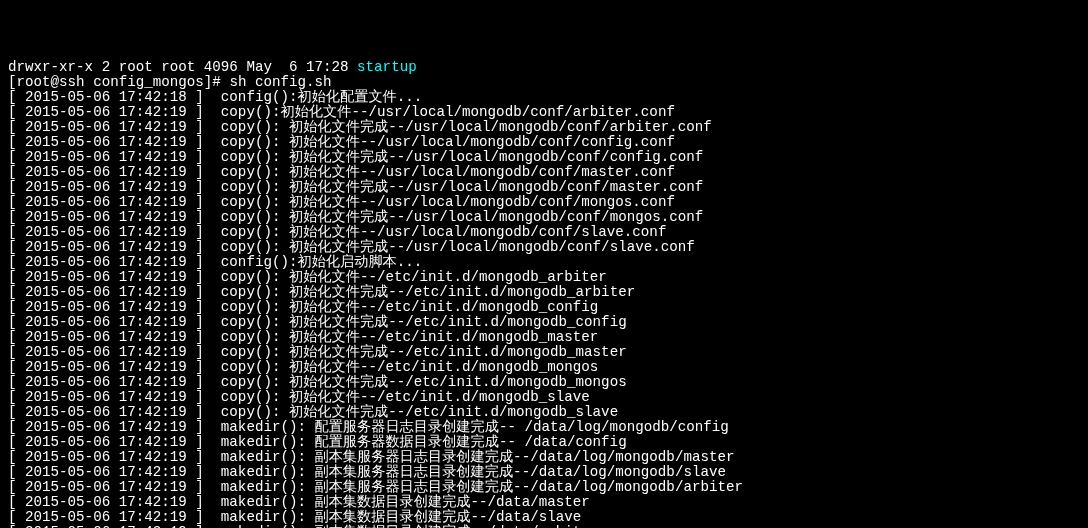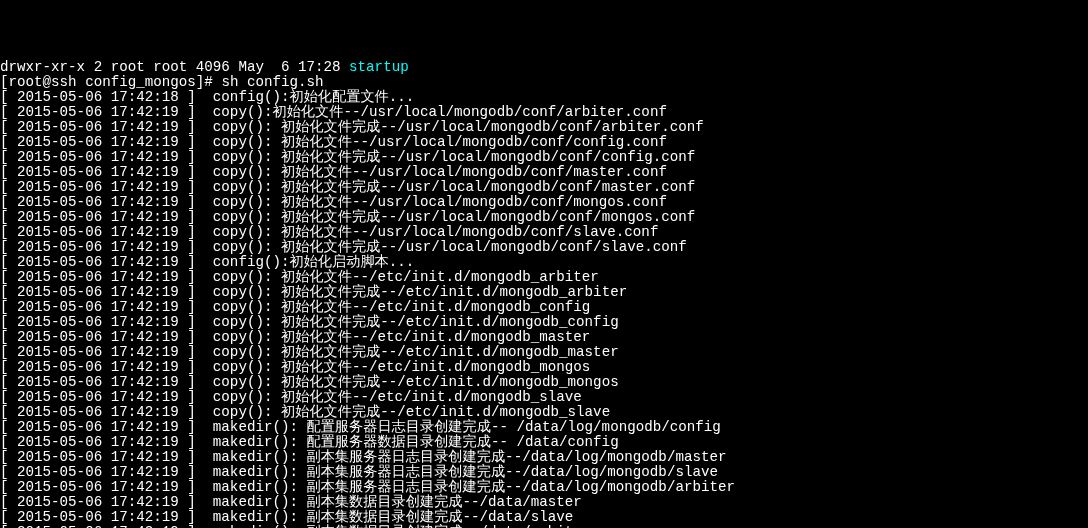--- a/index.html
+++ b/index.html
@@ -8,21 +8,21 @@
       color: #fff;
       font-family: "Courier New", monospace;
       font-size: 14.2px;
       line-height: 15px;
       padding: 0;
       white-space: pre;
       width: 1088px;
       height: 528px;
       overflow: hidden;
     }
-    .line { display: block; }
+    .line { display: block; padding-left: 8px; }
     .cyan { color: #00ffff; }
   </style>
 </head>
 <body>
 
 
 
 <div id="terminal"><span class="line"><span>drwxr-xr-x 2 root root 4096 May  6 17:28 </span><span class="cyan">startup</span></span><span class="line"><span>[root@ssh config_mongos]# </span><span>sh config.sh</span></span><span class="line"><span>[ 2015-05-06 17:42:18 ]  config():初始化配置文件...</span></span><span class="line"><span>[ 2015-05-06 17:42:19 ]  copy():初始化文件--/usr/local/mongodb/conf/arbiter.conf</span></span><span class="line"><span>[ 2015-05-06 17:42:19 ]  copy(): 初始化文件完成--/usr/local/mongodb/conf/arbiter.conf</span></span><span class="line"><span>[ 2015-05-06 17:42:19 ]  copy(): 初始化文件--/usr/local/mongodb/conf/config.conf</span></span><span class="line"><span>[ 2015-05-06 17:42:19 ]  copy(): 初始化文件完成--/usr/local/mongodb/conf/config.conf</span></span><span class="line"><span>[ 2015-05-06 17:42:19 ]  copy(): 初始化文件--/usr/local/mongodb/conf/master.conf</span></span><span class="line"><span>[ 2015-05-06 17:42:19 ]  copy(): 初始化文件完成--/usr/local/mongodb/conf/master.conf</span></span><span class="line"><span>[ 2015-05-06 17:42:19 ]  copy(): 初始化文件--/usr/local/mongodb/conf/mongos.conf</span></span><span class="line"><span>[ 2015-05-06 17:42:19 ]  copy(): 初始化文件完成--/usr/local/mongodb/conf/mongos.conf</span></span><span class="line"><span>[ 2015-05-06 17:42:19 ]  copy(): 初始化文件--/usr/local/mongodb/conf/slave.conf</span></span><span class="line"><span>[ 2015-05-06 17:42:19 ]  copy(): 初始化文件完成--/usr/local/mongodb/conf/slave.conf</span></span><span class="line"><span>[ 2015-05-06 17:42:19 ]  config():初始化启动脚本...</span></span><span class="line"><span>[ 2015-05-06 17:42:19 ]  copy(): 初始化文件--/etc/init.d/mongodb_arbiter</span></span><span class="line"><span>[ 2015-05-06 17:42:19 ]  copy(): 初始化文件完成--/etc/init.d/mongodb_arbiter</span></span><span class="line"><span>[ 2015-05-06 17:42:19 ]  copy(): 初始化文件--/etc/init.d/mongodb_config</span></span><span class="line"><span>[ 2015-05-06 17:42:19 ]  copy(): 初始化文件完成--/etc/init.d/mongodb_config</span></span><span class="line"><span>[ 2015-05-06 17:42:19 ]  copy(): 初始化文件--/etc/init.d/mongodb_master</span></span><span class="line"><span>[ 2015-05-06 17:42:19 ]  copy(): 初始化文件完成--/etc/init.d/mongodb_master</span></span><span class="line"><span>[ 2015-05-06 17:42:19 ]  copy(): 初始化文件--/etc/init.d/mongodb_mongos</span></span><span class="line"><span>[ 2015-05-06 17:42:19 ]  copy(): 初始化文件完成--/etc/init.d/mongodb_mongos</span></span><span class="line"><span>[ 2015-05-06 17:42:19 ]  copy(): 初始化文件--/etc/init.d/mongodb_slave</span></span><span class="line"><span>[ 2015-05-06 17:42:19 ]  copy(): 初始化文件完成--/etc/init.d/mongodb_slave</span></span><span class="line"><span>[ 2015-05-06 17:42:19 ]  makedir(): 配置服务器日志目录创建完成-- /data/log/mongodb/config</span></span><span class="line"><span>[ 2015-05-06 17:42:19 ]  makedir(): 配置服务器数据目录创建完成-- /data/config</span></span><span class="line"><span>[ 2015-05-06 17:42:19 ]  makedir(): 副本集服务器日志目录创建完成--/data/log/mongodb/master</span></span><span class="line"><span>[ 2015-05-06 17:42:19 ]  makedir(): 副本集服务器日志目录创建完成--/data/log/mongodb/slave</span></span><span class="line"><span>[ 2015-05-06 17:42:19 ]  makedir(): 副本集服务器日志目录创建完成--/data/log/mongodb/arbiter</span></span><span class="line"><span>[ 2015-05-06 17:42:19 ]  makedir(): 副本集数据目录创建完成--/data/master</span></span><span class="line"><span>[ 2015-05-06 17:42:19 ]  makedir(): 副本集数据目录创建完成--/data/slave</span></span><span class="line"><span>[ 2015-05-06 17:42:19 ]  makedir(): 副本集数据目录创建完成--/data/arbiter</span></span></div>
 
 

